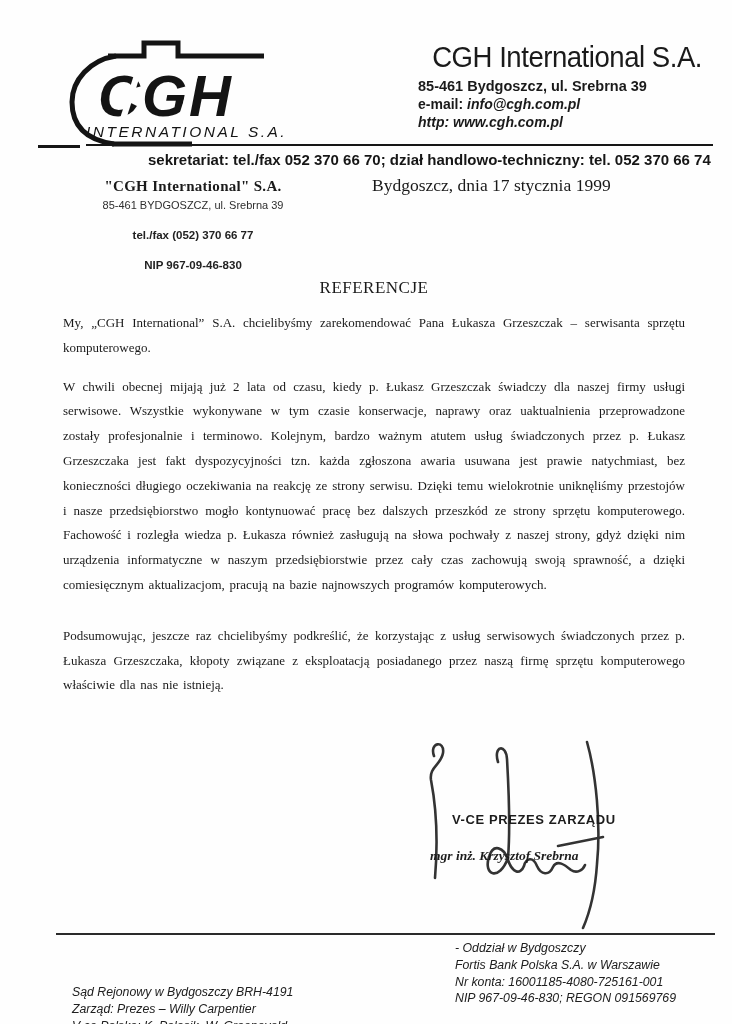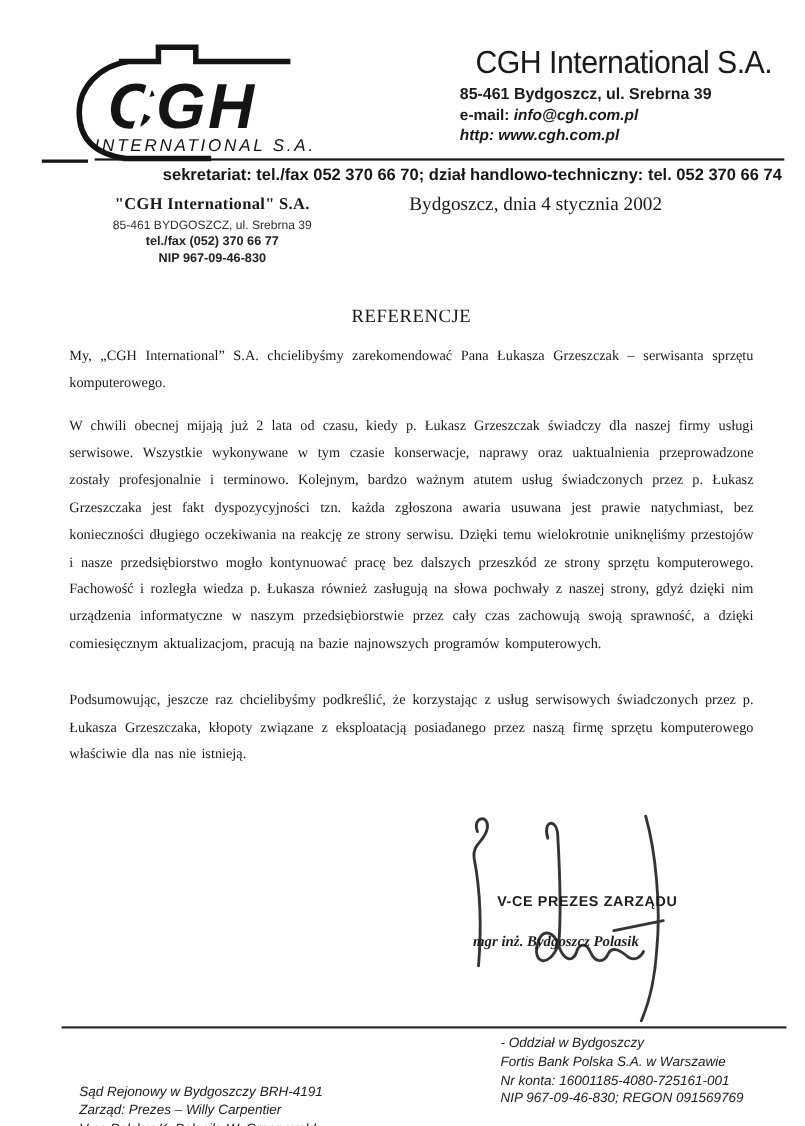--- a/index.html
+++ b/index.html
@@ -29,21 +29,21 @@
   .rule-dash{position:absolute;left:38px;top:145px;width:42px;height:3px;background:#161616;}
   .rule-main{position:absolute;left:86px;top:144px;width:627px;height:2px;background:#161616;}
   .secretariat{
     position:absolute;left:148px;top:151px;white-space:nowrap;
     font-family:"Liberation Sans", sans-serif;font-size:15px;font-weight:bold;color:#161616;
   }
   
   .stamp{position:absolute;left:64px;top:178px;width:258px;text-align:center;}
   .stamp-l1{font-size:15px;font-weight:bold;letter-spacing:.3px;}
   .stamp-l2{font-family:"Liberation Sans", sans-serif;font-size:11px;margin-top:4px;color:#2e2e2e;}
-  .stamp-l3,.stamp-l4{font-family:"Liberation Sans", sans-serif;font-size:11.5px;font-weight:bold;margin-top:3px;color:#222;}
+  .stamp-l3,.stamp-l4{font-family:"Liberation Sans", sans-serif;font-size:11.5px;font-weight:bold;margin-top:18px;color:#222;}
   .date-line{position:absolute;left:372px;top:175px;font-size:17.5px;}
   
   .letter-title{
     position:absolute;left:63px;top:278px;width:622px;
     text-align:center;font-size:17px;letter-spacing:.5px;
   }
   .letter-body{
     position:absolute;left:63px;top:311px;width:622px;
     font-size:13px;line-height:24.8px;text-align:justify;word-spacing:1.5px;
   }
@@ -107,40 +107,40 @@
   <div class="rule-main"></div>
   <div class="secretariat">sekretariat: tel./fax 052 370 66 70; dział handlowo-techniczny: tel. 052 370 66 74</div>
 
   <div class="stamp">
     <div class="stamp-l1">"CGH International" S.A.</div>
     <div class="stamp-l2">85-461 BYDGOSZCZ, ul. Srebrna 39</div>
     <div class="stamp-l3">tel./fax (052) 370 66 77</div>
     <div class="stamp-l4">NIP 967-09-46-830</div>
   </div>
 
-  <div class="date-line">Bydgoszcz, dnia 4 stycznia 2002</div>
+  <div class="date-line">Bydgoszcz, dnia 17 stycznia 1999</div>
 
   <div class="letter-title">REFERENCJE</div>
 
   <div class="letter-body">
     <p class="p1">My, „CGH International” S.A. chcielibyśmy zarekomendować Pana Łukasza Grzeszczak – serwisanta sprzętu komputerowego.</p>
     <p class="p2">W chwili obecnej mijają już 2 lata od czasu, kiedy p. Łukasz Grzeszczak świadczy dla naszej firmy usługi serwisowe. Wszystkie wykonywane w tym czasie konserwacje, naprawy oraz uaktualnienia przeprowadzone zostały profesjonalnie i terminowo. Kolejnym, bardzo ważnym atutem usług świadczonych przez p. Łukasz Grzeszczaka jest fakt dyspozycyjności tzn. każda zgłoszona awaria usuwana jest prawie natychmiast, bez konieczności długiego oczekiwania na reakcję ze strony serwisu. Dzięki temu wielokrotnie uniknęliśmy przestojów i nasze przedsiębiorstwo mogło kontynuować pracę bez dalszych przeszkód ze strony sprzętu komputerowego. Fachowość i rozległa wiedza p. Łukasza również zasługują na słowa pochwały z naszej strony, gdyż dzięki nim urządzenia informatyczne w naszym przedsiębiorstwie przez cały czas zachowują swoją sprawność, a dzięki comiesięcznym aktualizacjom, pracują na bazie najnowszych programów komputerowych.</p>
     <p class="p3">Podsumowując, jeszcze raz chcielibyśmy podkreślić, że korzystając z usług serwisowych świadczonych przez p. Łukasza Grzeszczaka, kłopoty związane z eksploatacją posiadanego przez naszą firmę sprzętu komputerowego właściwie dla nas nie istnieją.</p>
   </div>
 
   <svg class="sig-svg" viewBox="0 0 205 198" aria-hidden="true">
     <g fill="none" stroke="#1e1e1e" stroke-width="2.6" stroke-linecap="round" opacity="0.9">
       <path d="M24,18 C19,4 35,2 33,15 C31,27 19,29 21,42 C26,68 28,104 25,140"></path>
       <path d="M88,24 C83,8 96,5 97,21 C99,56 100,96 98,120 C89,144 73,137 79,119 C83,105 94,109 98,122 C102,134 110,138 114,128 C116,120 123,118 127,128 C131,137 139,138 143,129 C147,121 155,127 161,132 C167,136 173,132 175,127"></path>
       <path d="M177,4 C186,36 191,86 187,126 C185,156 180,174 173,190"></path>
       <path d="M148,108 L193,99"></path>
     </g>
   </svg>
   <div class="sig-role">V-CE PREZES ZARZĄDU</div>
-  <div class="sig-name">mgr inż. Bydgoszcz Polasik</div>
+  <div class="sig-name">mgr inż. Krzysztof Srebrna</div>
 
   <div class="footer-rule"></div>
   <div class="footer-col footer-left">
     <div>Sąd Rejonowy w Bydgoszczy BRH-4191</div>
     <div>Zarząd: Prezes – Willy Carpentier</div>
     <div>V-ce Polska: K. Polasik, W. Groeneveld</div>
     <div>Kapitał zakładowy: 441.711 PLN</div>
   </div>
   <div class="footer-col footer-right">
     <div>- Oddział w Bydgoszczy</div>

